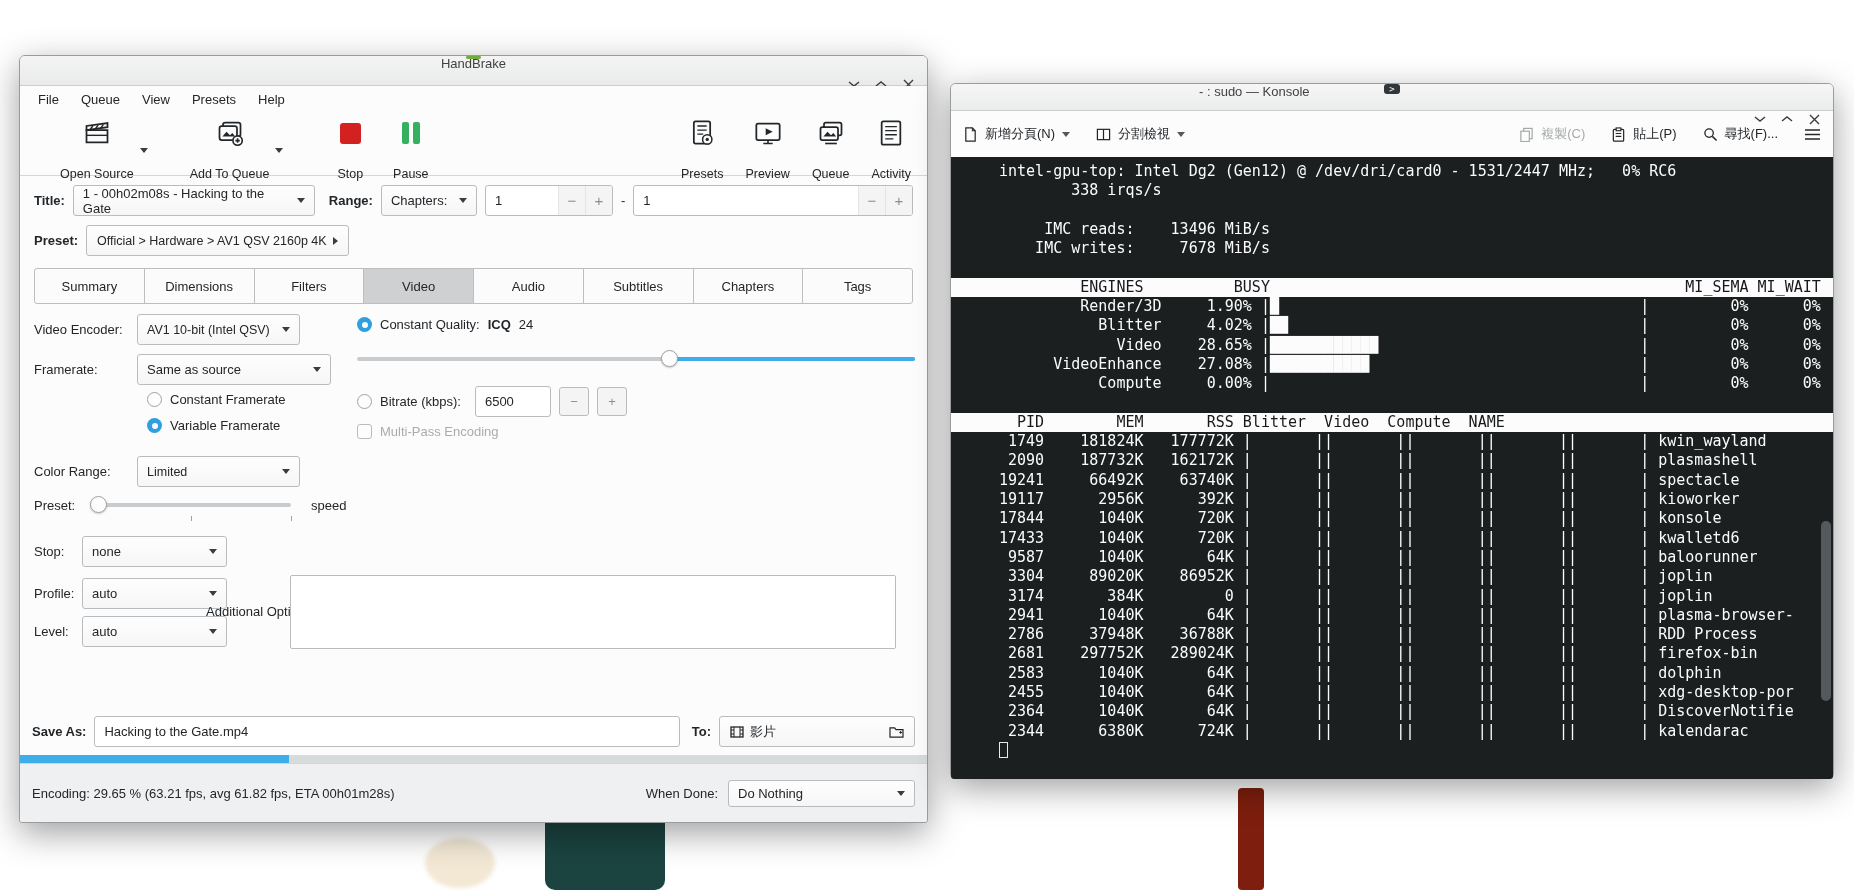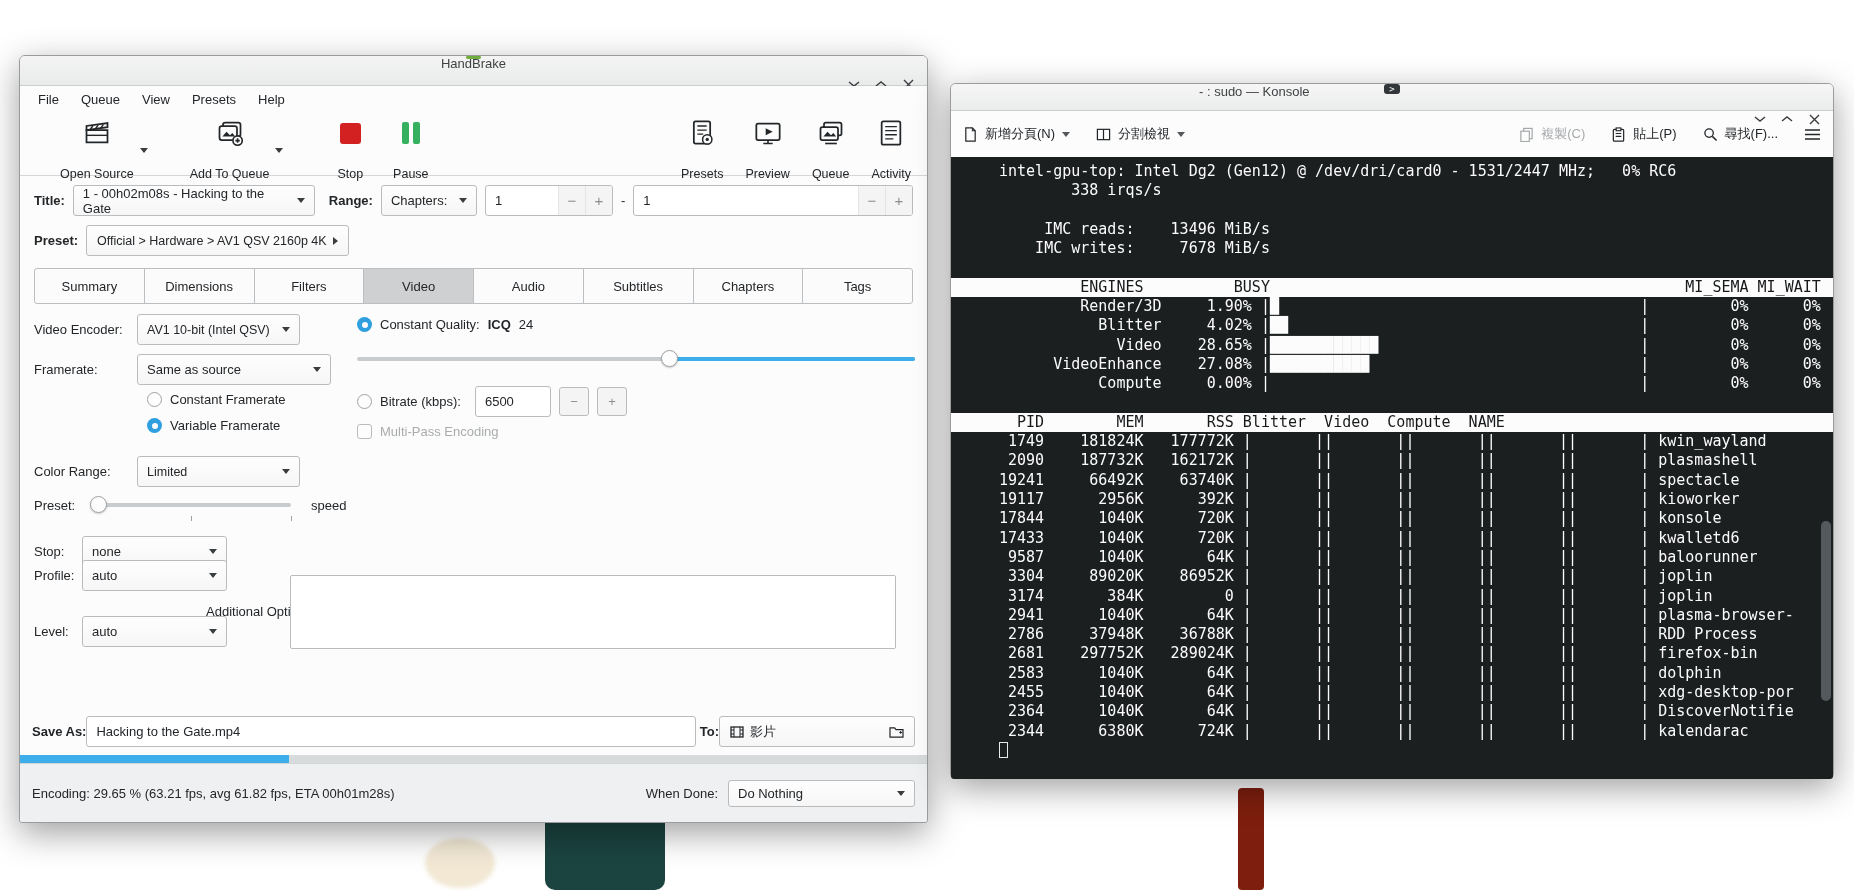--- a/index.html
+++ b/index.html
@@ -63,21 +63,21 @@
   .radio.on::after { content:""; position:absolute; inset:4.5px; background:#fcfcfc; border-radius:50%; }
   .checkbox { width:15px; height:15px; border-radius:3px; border:1px solid #b9bcbe; background:#fdfdfd; flex:none; }
   .dis { color:#a9acae; }
   .slider { position:relative; height:18px; }
   .slider .track { position:absolute; top:7px; left:0; right:0; height:4px; background:#c9ccce; border-radius:2px; }
   .slider .fillR { position:absolute; top:7px; height:4px; background:#3daee9; border-radius:2px; }
   .slider .handle { position:absolute; top:0; width:17px; height:17px; border-radius:50%;
                     background:#fdfdfd; border:1px solid #9ea1a3; box-shadow:0 1px 2px rgba(0,0,0,.2); }
   .tick { position:absolute; top:20px; width:1px; height:5px; background:#9ea1a3; }
   .ta { border:1px solid #b9bcbe; border-radius:2px; background:#fff; resize:none; font-family:"Liberation Sans",sans-serif; }
-  .hb-saveas { display:flex; align-items:center; gap:0; margin:6px 12px 8px; }
+  .hb-saveas { display:flex; align-items:center; gap:8px; margin:6px 12px 8px; }
   .tinput { border:1px solid #b9bcbe; border-radius:3px; height:31px; padding:0 9px; font-size:13px;
             font-family:"Liberation Sans",sans-serif; color:#232629; background:#fff; }
   .hb-progress { height:8px; background:#d8dbdc; }
   .hb-progress .fill { height:100%; background:#3daee9; }
   .hb-status { flex:1; display:flex; align-items:center; gap:10px; background:#eff0f1;
                border-top:1px solid #d3d4d5; padding:0 12px; border-radius:0 0 3px 3px; }
   
   .kon { left:950px; top:83px; width:884px; height:695px; border-radius:6px 6px 4px 4px; }
   .kon .titlebar { height:27px; background:linear-gradient(#f6f6f6,#ebecec); }
   .kon-toolbar { display:flex; align-items:center; height:46px; padding:0 12px; gap:26px; background:#fcfcfc; font-size:13px; }
@@ -304,21 +304,21 @@
         </div>
         <span style="margin-left:12px;">speed</span>
       </div>
       <div class="pr" style="left:14px;top:232px;">
         <span style="width:40px;">Stop:</span>
         <div class="combo" style="width:145px;">
           <span>none</span>
             <span class="caret"></span>
         </div>
       </div>
-      <div class="pr" style="left:14px;top:256px;">
+      <div class="pr" style="left:14px;top:274px;">
         <span style="width:40px;">Profile:</span>
         <div class="combo" style="width:145px;">
           <span>auto</span>
             <span class="caret"></span>
         </div>
       </div>
       <div class="pr" style="left:14px;top:312px;">
         <span style="width:40px;">Level:</span>
         <div class="combo" style="width:145px;">
           <span>auto</span>

